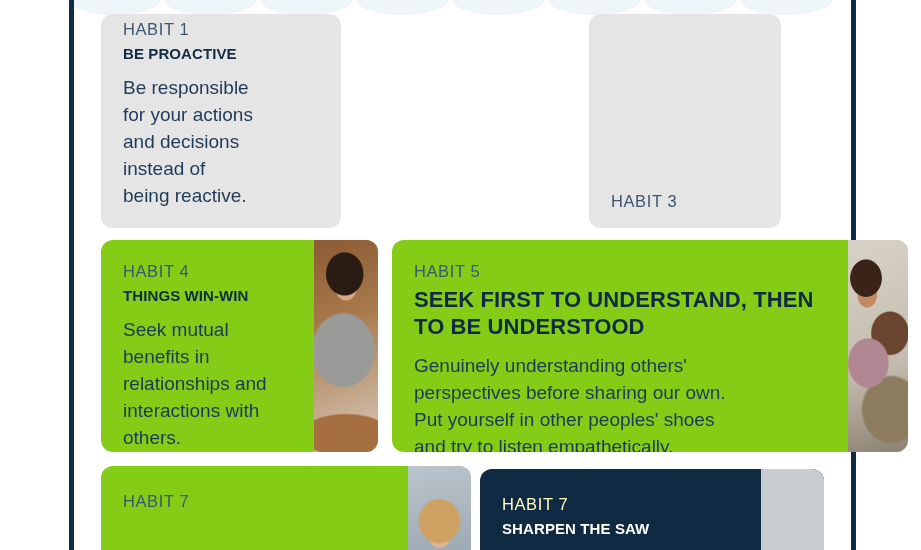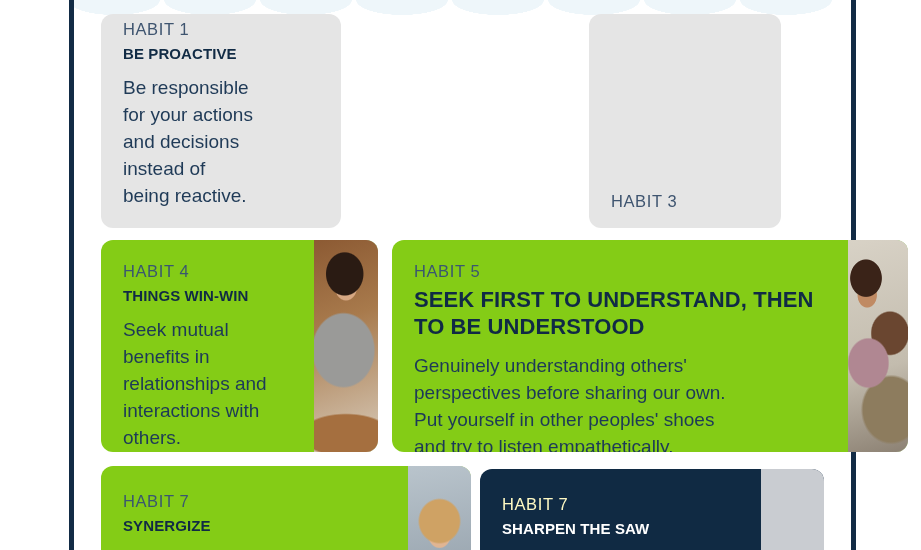--- a/index.html
+++ b/index.html
@@ -231,21 +231,20 @@
 and try to listen empathetically.</div>
     </div>
     <div class="card-photo" style="width:60px;">
       <div class="ph ph-5"></div>
     </div>
   </div>
 
   <div class="card theme-blue" style="left:101px; top:466px; width:370px; height:212px;">
     <div class="card-body" style="padding-top:26px;">
       <div class="kicker">HABIT 7</div>
-      <div class="title">SYNERGIZE</div>
 
     </div>
     <div class="card-photo" style="width:63px;">
       <div class="ph ph-6"></div>
     </div>
   </div>
 
   <div class="card theme-navy" style="left:480px; top:469px; width:344px; height:212px;">
     <div class="card-body" style="padding-top:26px;">
       <div class="kicker">HABIT 7</div>

